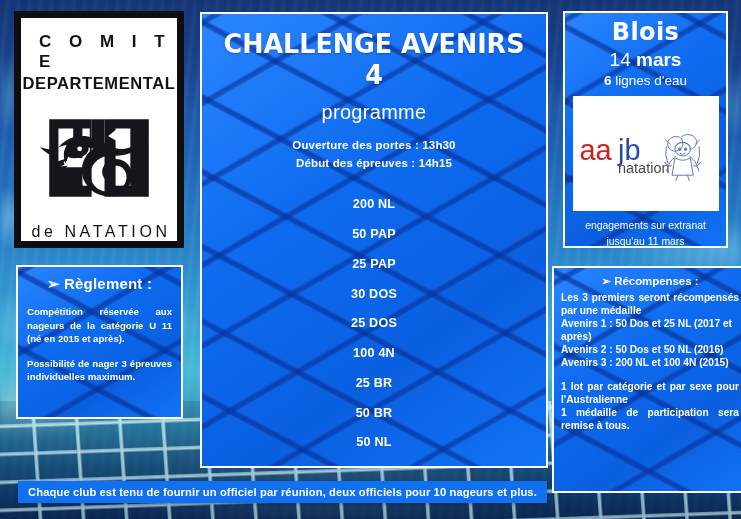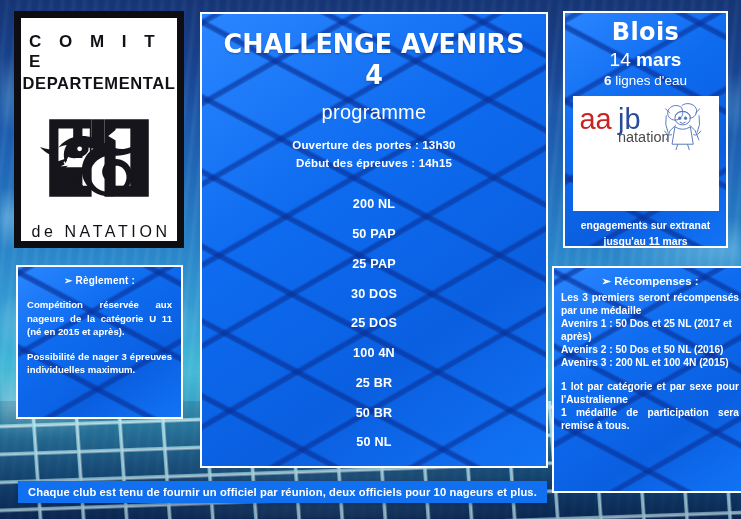--- a/index.html
+++ b/index.html
@@ -120,21 +120,21 @@
     align-items: center;
     justify-content: flex-start;
     padding-top: 14px;
   }
   #logo-card .l1 {
     font-family: "Liberation Sans", sans-serif;
     font-weight: bold;
     font-size: 17px;
     letter-spacing: 6.5px;
     color: #111118;
-    padding-left: 8px;
+    padding-left: 18px;
   }
   #logo-card .l2 {
     font-family: "Liberation Sans", sans-serif;
     font-weight: bold;
     font-size: 16.5px;
     letter-spacing: .6px;
     color: #111118;
     margin-top: 2px;
   }
   #logo-card .l4 {
@@ -154,21 +154,21 @@
     left: 16px; top: 265px;
     width: 167px; height: 154px;
     box-sizing: border-box;
     border: 2.5px solid #ffffff;
     padding: 8px 9px 6px 9px;
     overflow: hidden;
   }
   #rules-panel .heading {
     color: #ffffff;
     font-weight: bold;
-    font-size: 10px;
+    font-size: 15px;
     text-align: center;
     margin-bottom: 12px;
     letter-spacing: .2px;
   }
   #rules-panel p {
     margin: 0 0 11px 0;
     color: #ffffff;
     font-weight: bold;
     font-size: 9.6px;
     line-height: 1.42;
@@ -257,27 +257,27 @@
     color: #ffffff;
     margin-top: 2px;
     font-weight: normal;
   }
   #venue-panel .lanes b { font-weight: bold; }
   #club-logo-box {
     margin: 8px auto 0 auto;
     width: 146px; height: 115px;
     background: #ffffff;
     display: flex;
-    align-items: flex-start;
+    align-items: center;
     justify-content: center;
   }
   #venue-panel .entries {
     margin-top: 7px;
     color: #ffffff;
-    font-weight: bold;
+    font-weight: normal;
     font-size: 10.4px;
     line-height: 1.5;
   }
 
   
   #awards-panel {
     position: absolute;
     left: 552px; top: 266px;
     width: 196px; height: 227px;
     box-sizing: border-box;

